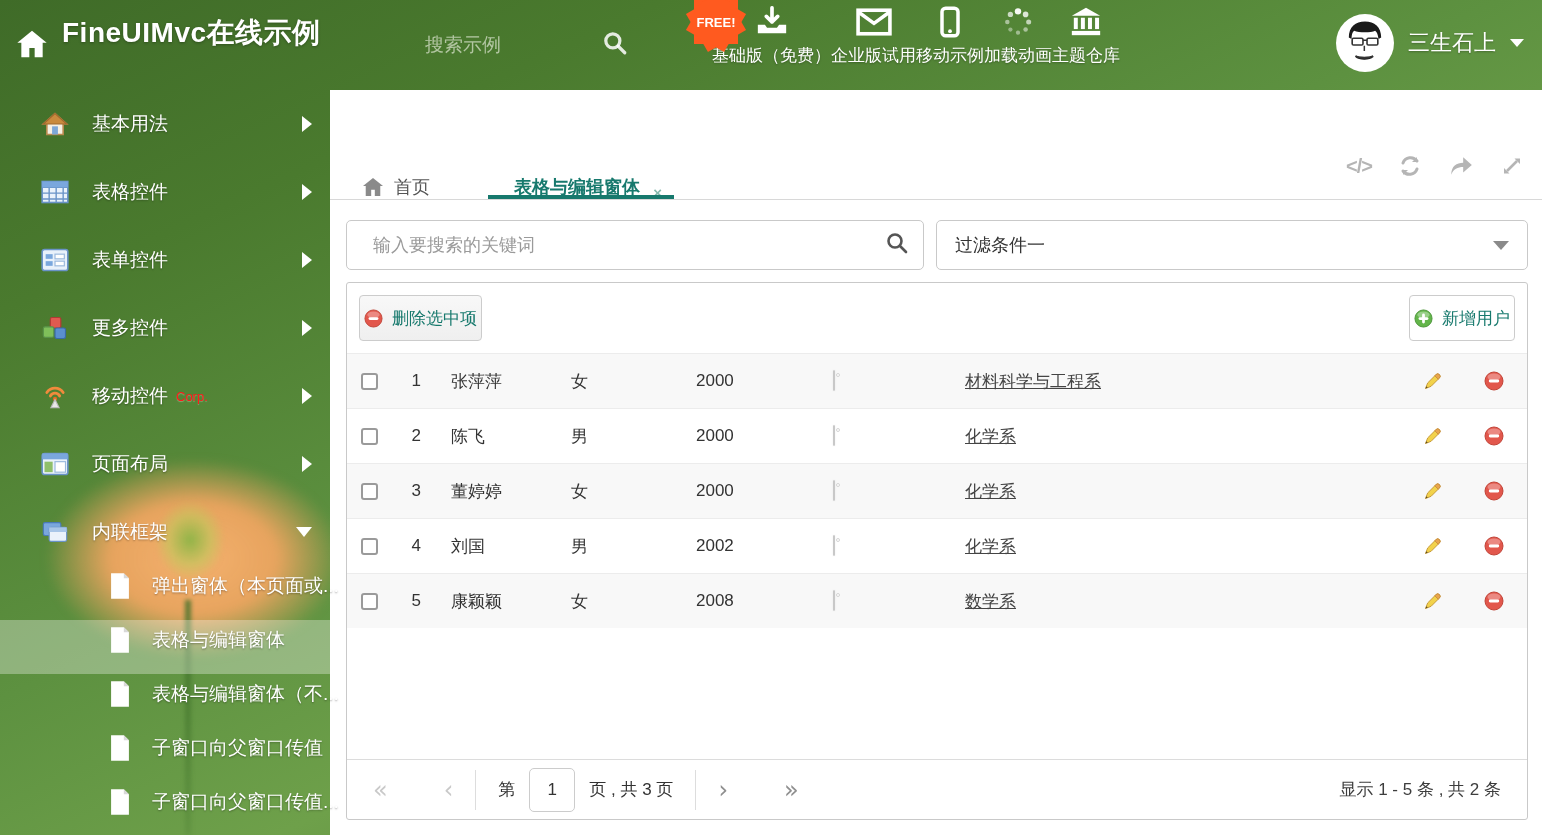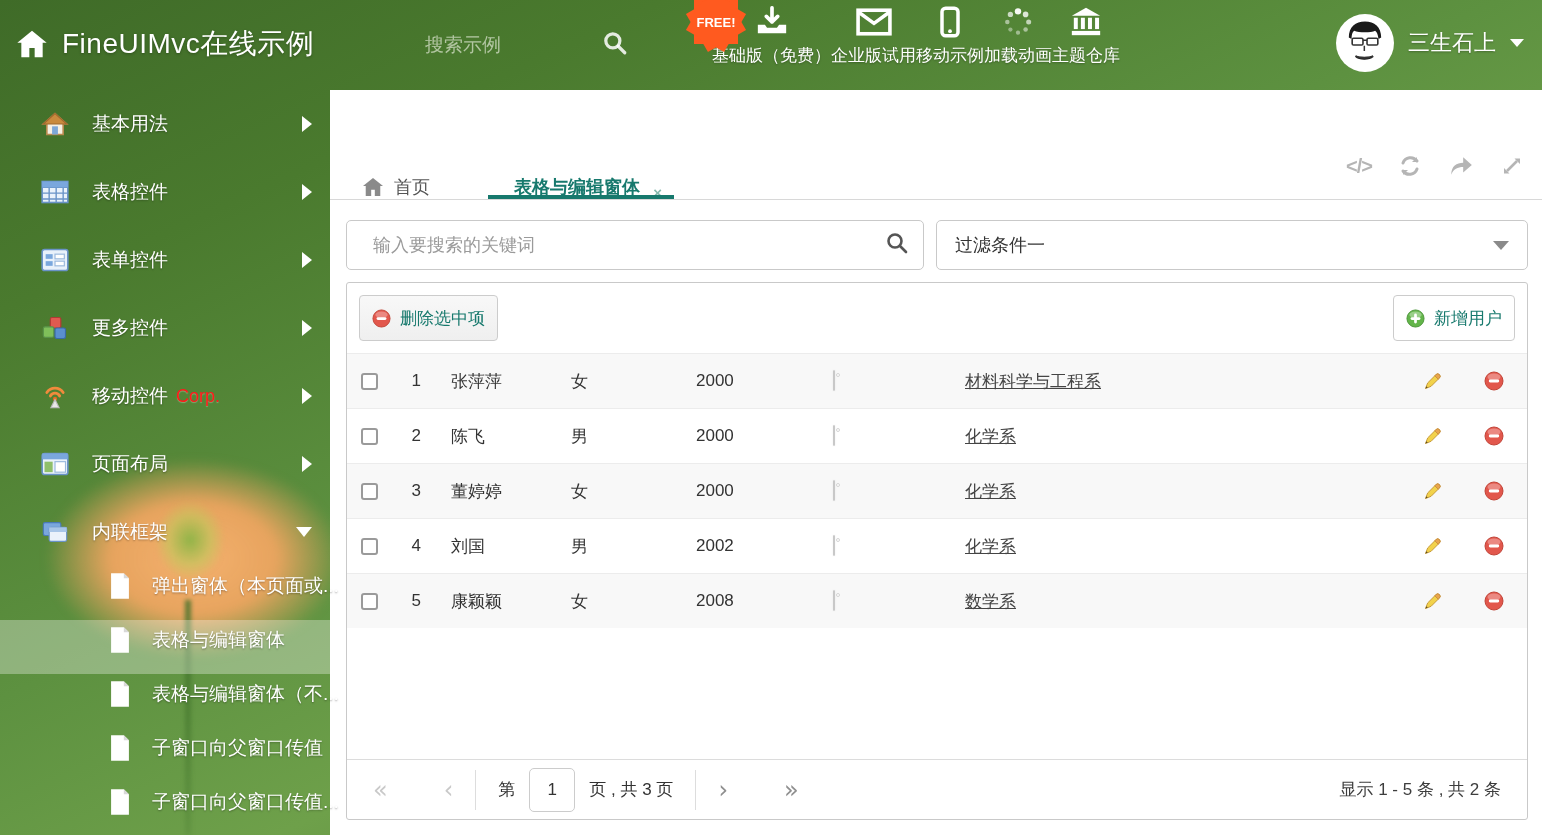--- a/index.html
+++ b/index.html
@@ -15,21 +15,21 @@
   .flower-bud { position:absolute; left:155px; top:500px; width:70px; height:80px;
     background:radial-gradient(closest-side, rgba(140,180,70,.95), rgba(190,200,90,.6) 60%, rgba(190,200,90,0));
     filter:blur(2px); z-index:0; }
   .flower-stem { position:absolute; left:185px; top:600px; width:6px; height:235px;
     background:linear-gradient(180deg, rgba(60,110,40,.8), rgba(60,110,40,.2)); filter:blur(2px); z-index:0; }
 
   
   .header { position:absolute; left:0; top:0; width:1542px; height:90px; z-index:5;
     color:#fff; }
   .header .home-ic { position:absolute; left:16px; top:29px; }
-  .app-title { position:absolute; left:62px; top:25px; font-size:28px; font-weight:normal;
+  .app-title { position:absolute; left:62px; top:14px; font-size:28px; font-weight:bold;
     text-shadow:0 1px 3px rgba(0,0,0,.3); letter-spacing:.5px; }
   .hdr-search { position:absolute; left:425px; top:28px; width:170px; height:34px;
     background:transparent; border:none; outline:none; color:#fff; font-size:19px; }
   .hdr-search::placeholder { color:rgba(235,240,225,.65); }
   .hdr-search-ic { position:absolute; left:602px; top:30px; }
 
   .free-badge { position:absolute; left:688px; top:-6px; width:56px; height:56px; z-index:6; }
   .free-badge .burst, .free-badge .burst2, .free-badge .burst3 { position:absolute; inset:6px;
     background:#ff5a1f; }
   .free-badge .burst2 { transform:rotate(30deg); } .free-badge .burst3 { transform:rotate(60deg); }
@@ -46,21 +46,21 @@
     border:2px solid rgba(255,255,255,.8); }
   .user-name { font-size:22px; text-shadow:0 1px 2px rgba(0,0,0,.3); }
   .caret-down-w { width:0; height:0; border-left:7px solid transparent; border-right:7px solid transparent;
     border-top:8px solid #fff; }
 
   
   .sidebar { position:absolute; left:0; top:90px; width:330px; bottom:0; z-index:4; color:#fff; }
   .side-item { height:68px; display:flex; align-items:center; padding:0 18px 0 40px; cursor:pointer; }
   .side-item .ic { width:30px; margin-right:22px; display:flex; justify-content:center; }
   .side-item .lbl { font-size:19px; text-shadow:0 1px 2px rgba(0,0,0,.35); }
-  .corp { color:#ff1a1a; font-size:18px; margin-left:8px; text-shadow:0 1px 1px rgba(255,255,255,.3); }
+  .corp { color:#ff1a1a; font-size:13px; margin-left:8px; text-shadow:0 1px 1px rgba(255,255,255,.3); }
   .side-item .spacer, .sub-item .spacer { flex:1; }
   .arrow-r { width:0; height:0; border-top:8px solid transparent; border-bottom:8px solid transparent;
     border-left:10px solid #fff; }
   .arrow-d { width:0; height:0; border-left:8px solid transparent; border-right:8px solid transparent;
     border-top:10px solid #fff; }
   .sub-item { height:54px; display:flex; align-items:center; padding:0 10px 14px 108px; cursor:pointer; }
   .sub-item .ic { margin-right:20px; display:flex; }
   .sub-item .lbl { font-size:19px; text-shadow:0 1px 2px rgba(0,0,0,.35); white-space:nowrap; }
   .sub-item.selected { background:rgba(255,255,255,.32); }
 
@@ -88,21 +88,21 @@
   .search-box input::placeholder { color:#9a9a9a; }
   .dropdown { flex:1; border:1px solid #c9c9c9; border-radius:5px; display:flex; align-items:center;
     padding:0 18px; cursor:pointer; }
   .dropdown .val { font-size:18px; color:#333; flex:1; }
   .caret-down-g { width:0; height:0; border-left:8px solid transparent; border-right:8px solid transparent;
     border-top:9px solid #8a8a8a; }
 
   .panel { flex:1; border:1px solid #c9c9c9; border-radius:3px; display:flex; flex-direction:column;
     overflow:hidden; }
   .toolbar { padding:12px; display:flex; }
-  .btn { display:flex; align-items:center; gap:9px; height:46px; padding:0 12px; border:1px solid #ccc;
+  .btn { display:flex; align-items:center; gap:9px; height:46px; padding:0 4px; border:1px solid #ccc;
     border-radius:4px; font-size:17px; color:#17796d; cursor:pointer; background:#fff; }
   .btn.gray { background:linear-gradient(#f8f8f8,#efefef); }
   .toolbar .spacer { flex:1; }
 
   .tbl-header, .tbl-row { display:grid;
     grid-template-columns:44px 40px 120px 125px 145px 130px 1fr 56px 66px;
     align-items:center; }
   .tbl-header { height:62px; color:#444; font-size:17px; }
   .tbl-row { height:55px; border-top:1px solid #ececec; font-size:17px; color:#333; }
   .tbl-row:nth-child(even) { background:#f8f8f8; }

